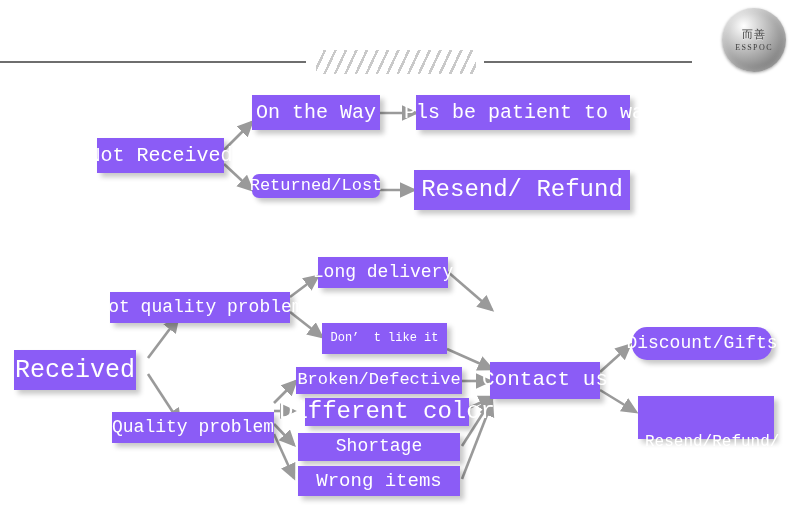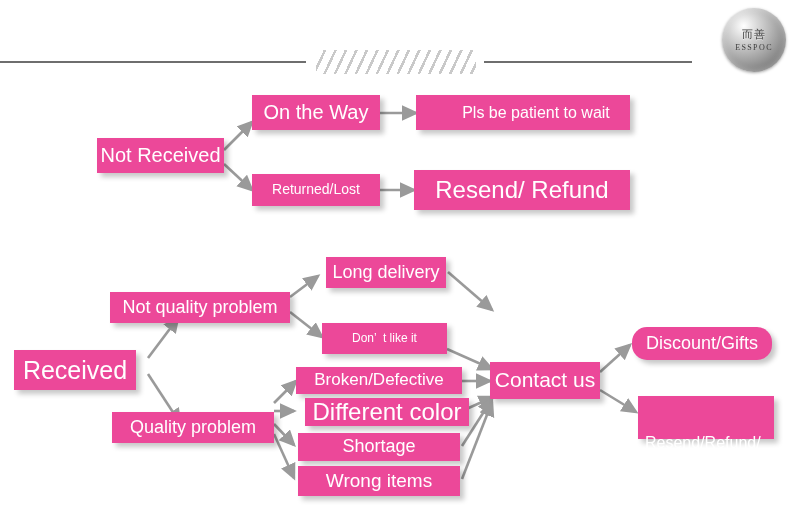--- a/index.html
+++ b/index.html
@@ -46,28 +46,29 @@
     text-shadow:0 1px 0 rgba(255,255,255,.5);
   }
   .logo-en{
     font-family:"Liberation Serif", serif;
     font-size:8px;color:#3c3c3c;letter-spacing:1.4px;margin-top:4px;line-height:1;
   }
 
   
   .box{
     position:absolute;
-    background:#ec4899;
+    background:#8b5cf6;
     color:#ffffff;
     display:flex;align-items:center;
     box-sizing:border-box;
     padding:0 7px;
     box-shadow:4px 4px 5px rgba(0,0,0,.22);
     line-height:1.08;
     white-space:pre;
+    font-family:Liberation Mono, monospace;
   }
   .box.c{justify-content:center;}
   .box.l{justify-content:flex-start;}
   .box.two{display:block;padding-top:3px;}
   .box.two span{display:block;}
 
   
   .arrows{position:absolute;left:0;top:0;width:800px;height:514px;pointer-events:none;}
 </style>
 </head>
@@ -121,41 +122,41 @@
   </svg>
 
   <div class="box c" style="left:97px;top:138px;width:127px;height:35px;font-size:20px;">
     <span>Not Received</span>
   </div>
 
   <div class="box c" style="left:252px;top:95px;width:128px;height:35px;font-size:20px;">
     <span>On the Way</span>
   </div>
 
-  <div class="box c" style="left:416px;top:95px;width:214px;height:35px;font-size:16px;padding-left:33px;">
+  <div class="box c" style="left:416px;top:95px;width:214px;height:35px;font-size:20px;padding-left:33px;">
     <span>Pls be patient to wait</span>
   </div>
 
-  <div class="box c" style="left:252px;top:174px;width:128px;height:32px;font-size:14px;">
+  <div class="box c" style="left:252px;top:174px;width:128px;height:24px;font-size:17px;border-radius:7px;">
     <span>Returned/Lost</span>
   </div>
 
   <div class="box c" style="left:414px;top:170px;width:216px;height:40px;font-size:24px;">
     <span>Resend/ Refund</span>
   </div>
 
   <div class="box c" style="left:14px;top:350px;width:122px;height:40px;font-size:25px;">
     <span>Received</span>
   </div>
 
   <div class="box c" style="left:110px;top:292px;width:180px;height:31px;font-size:18px;">
     <span>Not quality problem</span>
   </div>
 
-  <div class="box c" style="left:318px;top:257px;width:120px;height:31px;font-size:18px;margin-left:8px;">
+  <div class="box c" style="left:318px;top:257px;width:130px;height:31px;font-size:18px;">
     <span>Long delivery</span>
   </div>
 
   <div class="box c" style="left:322px;top:323px;width:125px;height:31px;font-size:12px;">
     <span>Don’  t like it</span>
   </div>
 
   <div class="box c" style="left:112px;top:412px;width:162px;height:31px;font-size:18px;">
     <span>Quality problem</span>
   </div>

